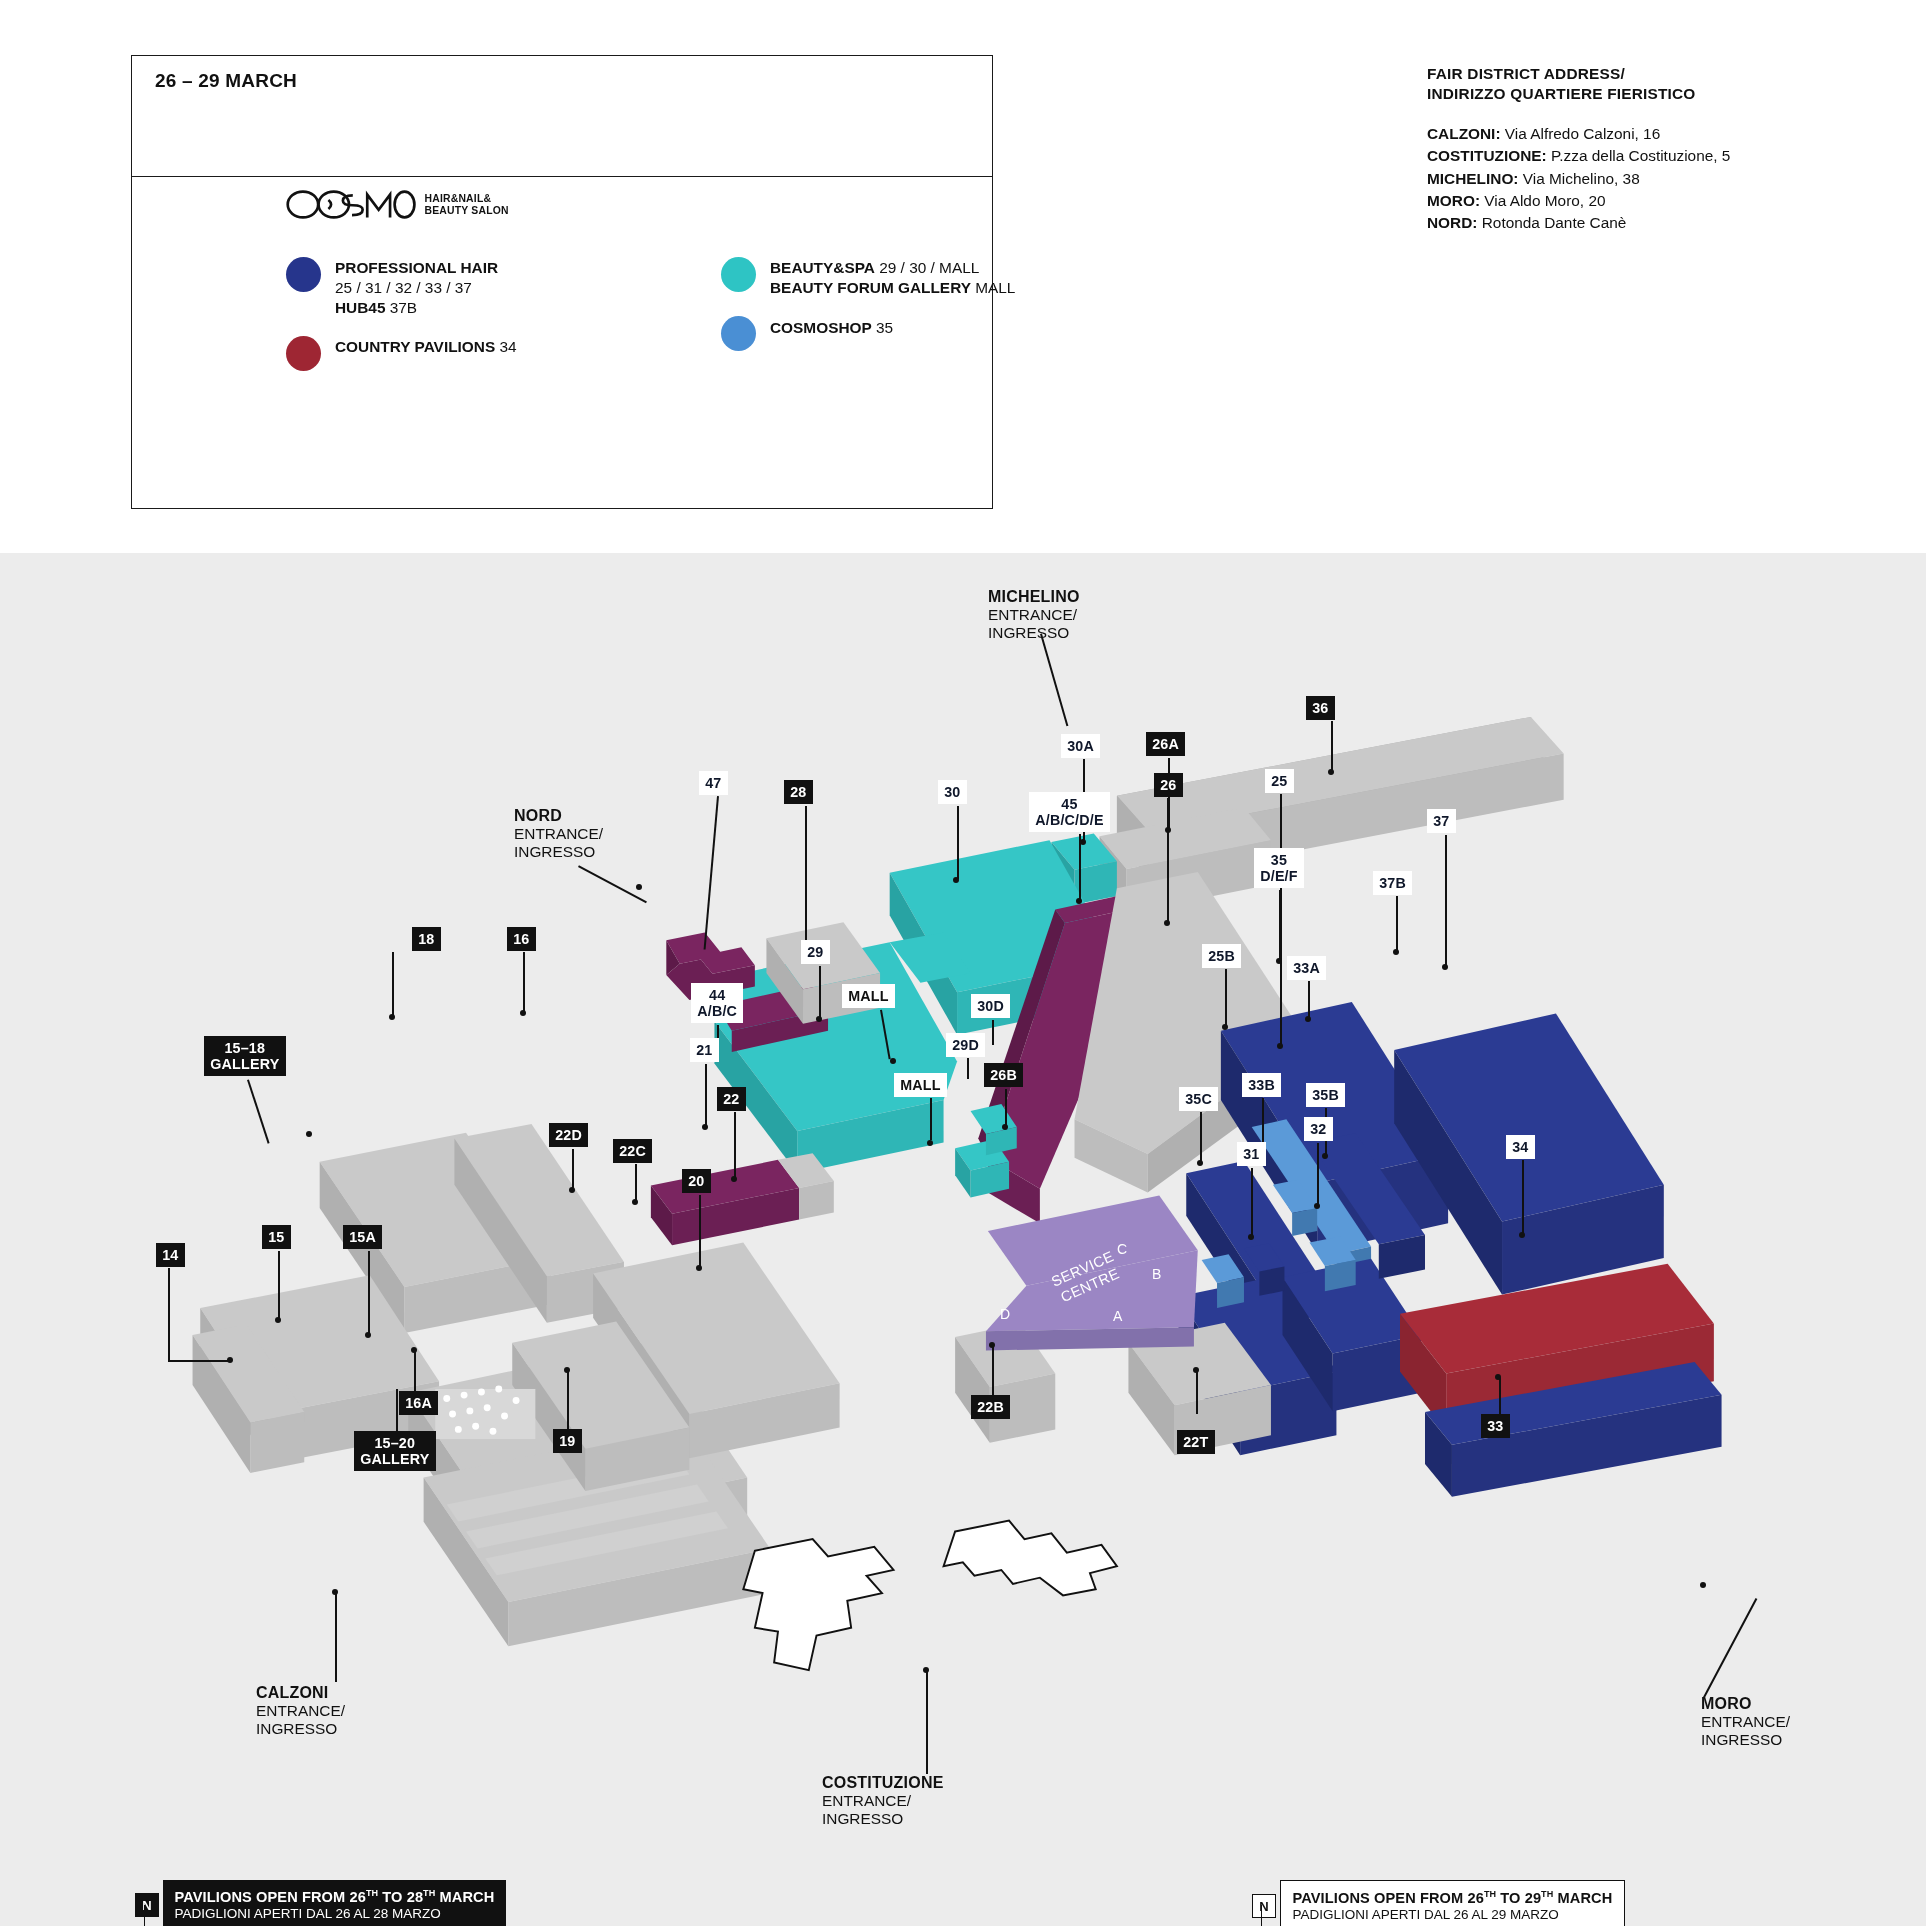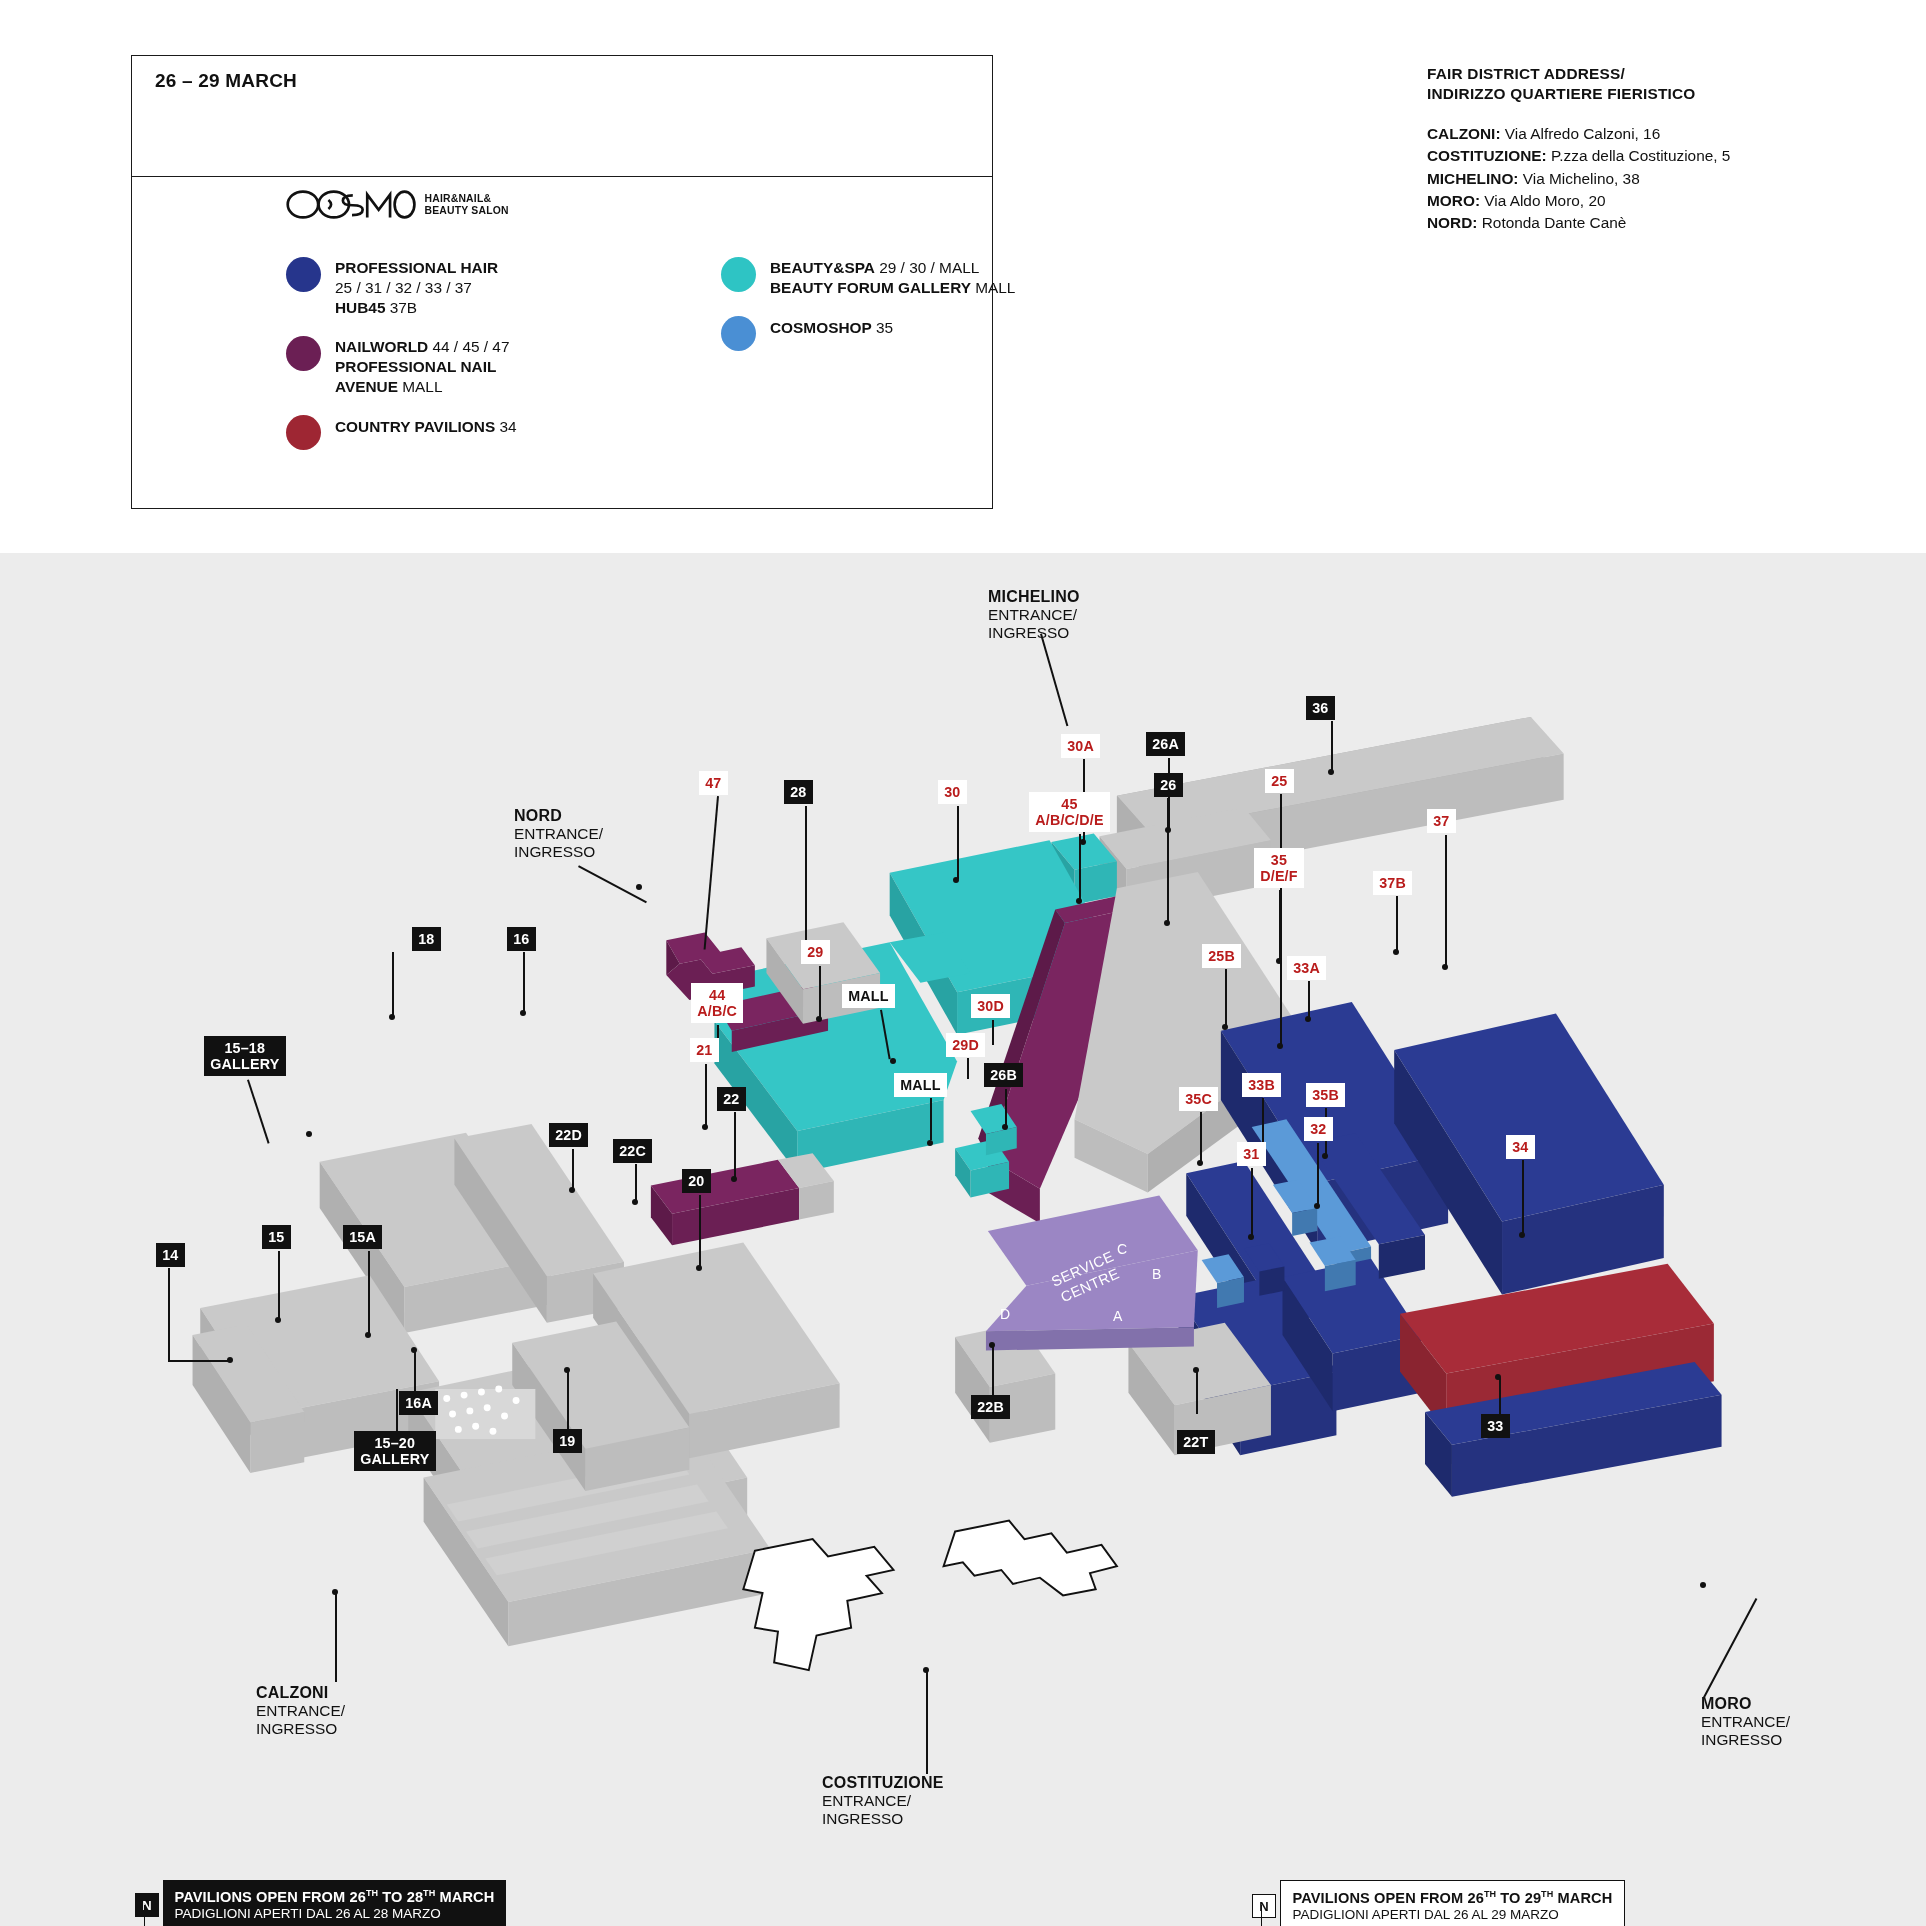--- a/index.html
+++ b/index.html
@@ -76,21 +76,21 @@
     font-weight:bold;
     padding:3.5px 6.2px 4.2px;
     line-height:1.12;
     text-align:center;
     white-space:pre;
     letter-spacing:0.2px;
     z-index:40;
   }
   .lbl.white {
     background:#ffffff;
-    color:#b91c1c;
+    color:#0f172a;
     border:none;
   }
   .leader {
     position:absolute;
     background:#111111;
     z-index:35;
   }
   .dot {
     position:absolute;
     width:6.2px; height:6.2px; border-radius:50%;
@@ -176,28 +176,20 @@
     <div class="legend-col" id="legend-col-left">
       <div class="legend-entry">
         <div class="legend-dot" style="background:#26358c"></div>
         <div class="legend-text">
           <b>PROFESSIONAL HAIR</b><br>
           <span>25 / 31 / 32 / 33 / 37</span><br>
           <b>HUB45</b><span> 37B</span>
         </div>
       </div>
       <div class="legend-entry">
-        <div class="legend-dot" style="background:#6b1f54"></div>
-        <div class="legend-text">
-          <b>NAILWORLD</b><span> 44 / 45 / 47</span><br>
-          <b>PROFESSIONAL NAIL</b><br>
-          <b>AVENUE</b><span> MALL</span>
-        </div>
-      </div>
-      <div class="legend-entry">
         <div class="legend-dot" style="background:#9e2633"></div>
         <div class="legend-text">
           <b>COUNTRY PAVILIONS</b><span> 34</span>
         </div>
       </div>
     </div>
 
     <div class="legend-col" id="legend-col-right">
       <div class="legend-entry">
         <div class="legend-dot" style="background:#2ec4c4"></div>

